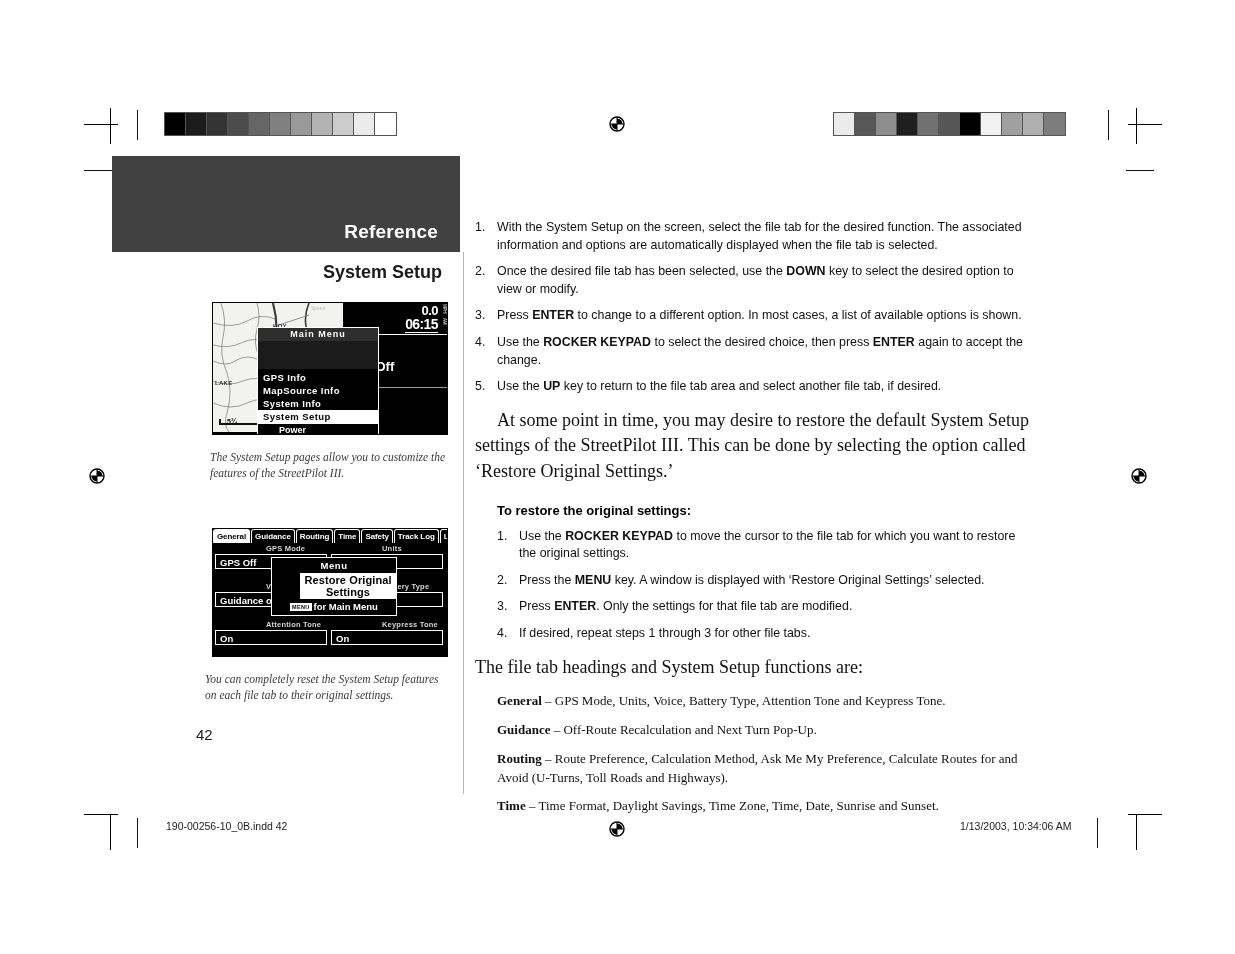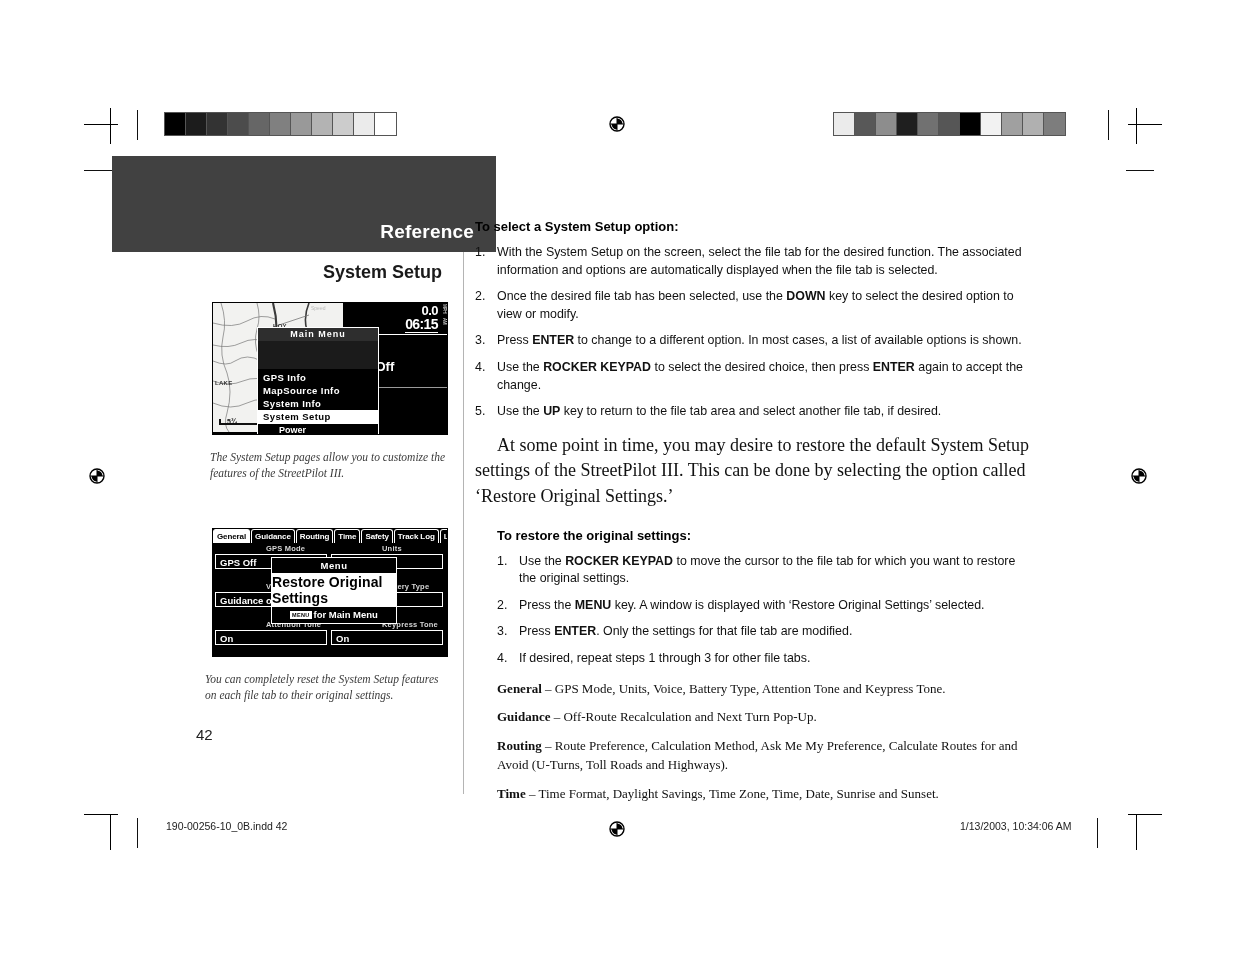--- a/index.html
+++ b/index.html
@@ -13,21 +13,21 @@
 
   .colorbar{position:absolute;display:flex;border:1px solid #555;box-sizing:border-box;}
   .colorbar .sw{width:21px;height:22px;box-sizing:border-box;border-right:1px solid #555;}
   .colorbar .sw:last-child{border-right:none;}
 
   .vrule{position:absolute;background:#111;width:1px;}
   .hrule{position:absolute;background:#111;height:1px;}
 
   
   .left-col{position:absolute;left:112px;top:156px;width:352px;}
-  .ref-bar{width:384px;height:96px;background:#414141;position:relative;text-align:right;}
+  .ref-bar{width:348px;height:96px;background:#414141;position:relative;text-align:right;}
   .ref-bar .reftitle{position:absolute;right:22px;bottom:9px;color:#fff;
       font-size:19px;font-weight:bold;letter-spacing:.2px;}
   .sys-title{text-align:right;padding-right:22px;margin-top:10px;
       font-size:18px;font-weight:bold;color:#1a1a1a;}
 
   .col-divider{position:absolute;left:463px;top:252px;width:1px;height:542px;background:#b4b4b4;}
 
   .caption{font-family:"Liberation Serif",serif;font-style:italic;font-size:11.5px;
       color:#3b3b3b;line-height:1.35;width:236px;margin:8px 0 0 0;}
 
@@ -103,22 +103,22 @@
   .dev2 .fld{position:absolute;width:112px;}
   .dev2 .fld .lbl{font-size:7.5px;font-weight:bold;color:#d6d6d6;
         padding:1px 0 1px 3px;letter-spacing:.2px;margin-left:48px;}
   .dev2 .fld .val{height:15px;line-height:15px;border:1px solid #fff;
         font-size:9.5px;font-weight:bold;color:#fff;padding-left:4px;background:#000;
         box-sizing:border-box;overflow:hidden;white-space:nowrap;}
   .dev2 .menu2{position:absolute;left:58px;top:28px;width:124px;background:#000;
         border:1px solid #fff;}
   .dev2 .menu2 .m2title{text-align:center;color:#fff;font-size:9.5px;font-weight:bold;
         padding:2px 0 2px 0;letter-spacing:.6px;}
-  .dev2 .menu2 .m2sel{background:#fff;color:#000;font-size:14px;font-weight:bold;
-        text-align:left;padding:1px 0;letter-spacing:.1px;}
+  .dev2 .menu2 .m2sel{background:#fff;color:#000;font-size:11px;font-weight:bold;
+        text-align:center;padding:1px 0;letter-spacing:.1px;margin-left:28px;}
   .dev2 .menu2 .m2foot{color:#fff;font-size:9.5px;font-weight:bold;text-align:center;
         padding:2px 0 3px 0;}
   .dev2 .menu2 .m2foot .key{display:inline-block;background:#fff;color:#000;
         font-size:5.5px;font-weight:bold;padding:1px 2px;vertical-align:middle;
         margin-right:2px;letter-spacing:.3px;}
 
   
   .footer-left{position:absolute;left:166px;top:820px;font-size:10.5px;color:#222;}
   .footer-right{position:absolute;left:960px;top:820px;font-size:10.5px;color:#222;}
 </style>
@@ -329,36 +329,36 @@
       <span class="key">MENU</span><span>for Main Menu</span>
     </div>
   </div>
 </div>
 
 <p class="caption" style="position:absolute;left:205px;top:664px;width:244px;">You can completely reset the System Setup features on each file tab to their original settings.</p>
 
 <div class="pagenum">42</div>
 
 <div class="right-col">
-  <div class="h-bold">To select a System Setup option:</div>
   <ol class="steps" id="steps1">
       <li><span class="num">1.</span><span>With the System Setup on the screen, select the file tab for the desired function.  The associated information and options are automatically displayed when the file tab is selected.</span></li>
       <li><span class="num">2.</span><span>Once the desired file tab has been selected, use the <b>DOWN</b> key to select the desired option to view or modify.</span></li>
       <li><span class="num">3.</span><span>Press <b>ENTER</b> to change to a different option.  In most cases, a list of available options is shown.</span></li>
       <li><span class="num">4.</span><span>Use the <b>ROCKER KEYPAD</b> to select the desired choice, then press <b>ENTER</b> again to accept the change.</span></li>
       <li><span class="num">5.</span><span>Use the <b>UP</b> key to return to the file tab area and select another file tab, if desired.</span></li>
     </ol>
   <p class="para-serif indent">At some point in time, you may desire to restore the default System Setup settings of the StreetPilot III.  This can be done by selecting the option called ‘Restore Original Settings.’</p>
   <div class="h-bold second" style="margin-left:22px;">To restore the original settings:</div>
   <ol class="steps" id="steps2" style="margin-left:22px;">
       <li><span class="num">1.</span><span>Use the <b>ROCKER KEYPAD</b> to move the cursor to the file tab for which you want to restore the original settings.</span></li>
       <li><span class="num">2.</span><span>Press the <b>MENU</b> key.  A window is displayed with ‘Restore Original Settings’ selected.</span></li>
       <li><span class="num">3.</span><span>Press <b>ENTER</b>.  Only the settings for that file tab are modified.</span></li>
       <li><span class="num">4.</span><span>If desired, repeat steps 1 through 3 for other file tabs.</span></li>
     </ol>
+  <p class="para-serif">The file tab headings and System Setup functions are:</p>
   <div class="deflist" id="deflist">
       <div class="dl-row"><b>General</b><span> – GPS Mode, Units, Voice, Battery Type, Attention Tone and Keypress Tone.</span></div>
       <div class="dl-row"><b>Guidance</b><span> – Off-Route Recalculation and Next Turn Pop-Up.</span></div>
       <div class="dl-row"><b>Routing</b><span> – Route Preference, Calculation Method, Ask Me My Preference, Calculate Routes for and Avoid (U-Turns, Toll Roads and Highways).</span></div>
       <div class="dl-row"><b>Time</b><span> – Time Format, Daylight Savings, Time Zone, Time, Date, Sunrise and Sunset.</span></div>
     </div>
 </div>
 
 <div class="footer-left">190-00256-10_0B.indd   42</div>
 <div class="footer-right">1/13/2003, 10:34:06 AM</div>

